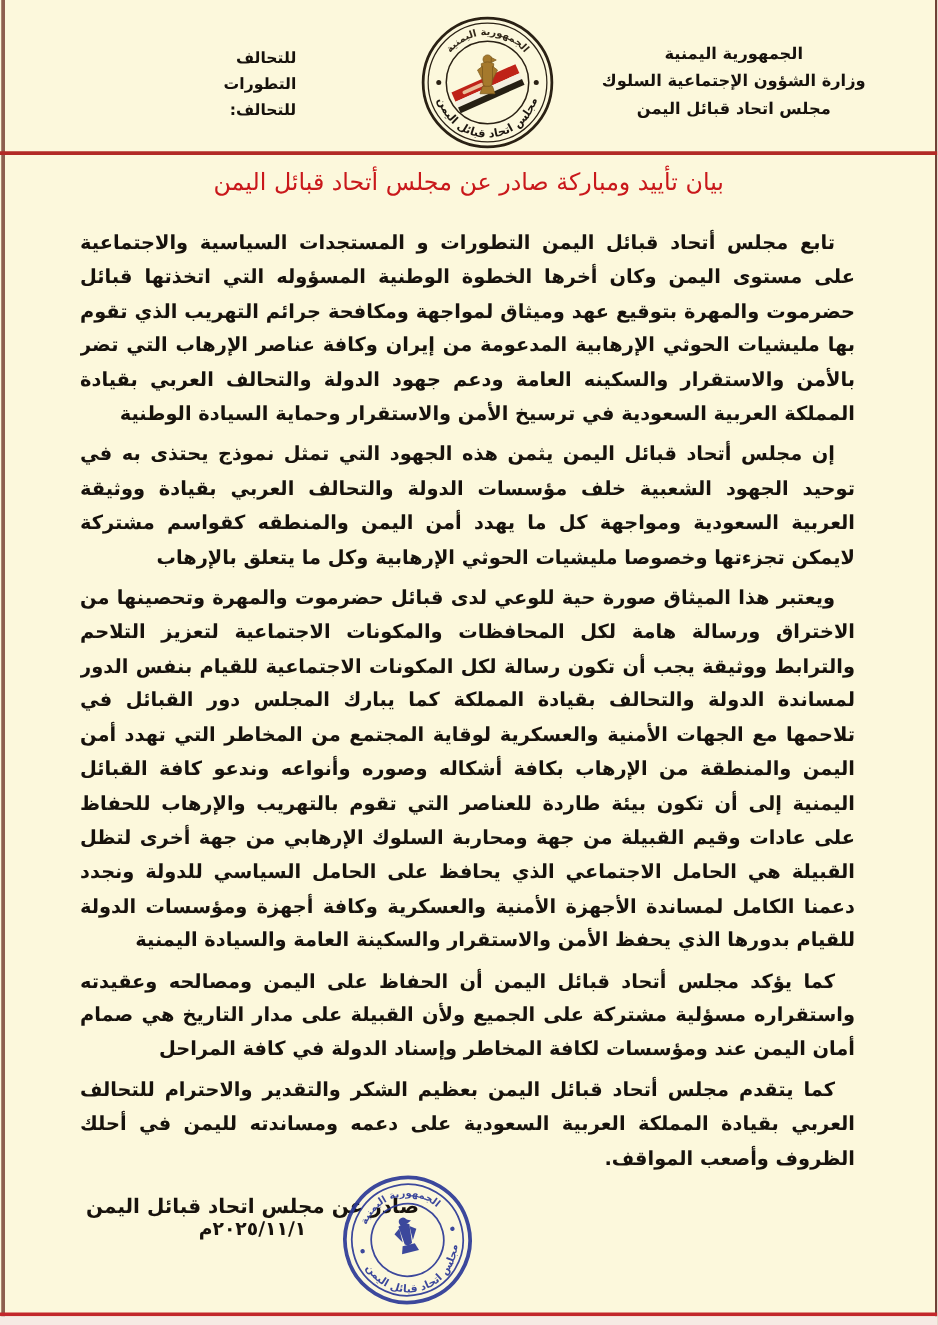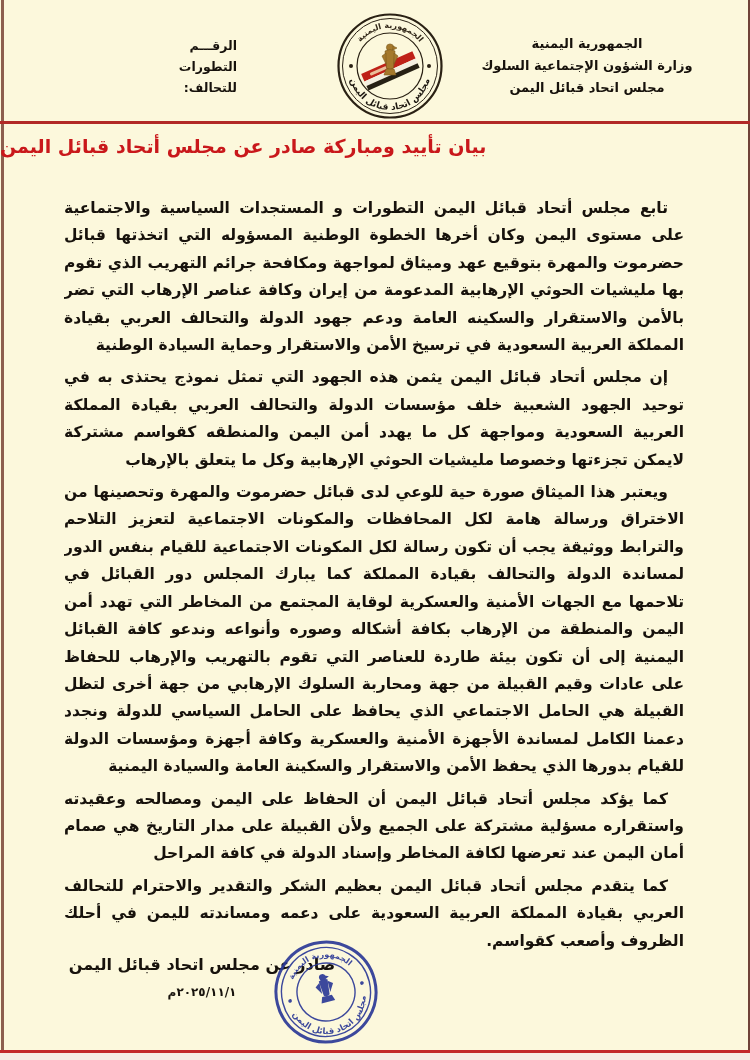--- a/index.html
+++ b/index.html
@@ -23,64 +23,63 @@
     direction:rtl;text-align:center;font-weight:bold;font-size:13px;line-height:22px;
   }
   .fields-block{
     position:absolute;top:35px;left:142px;width:95px;
     direction:rtl;text-align:right;font-weight:bold;font-size:12.5px;line-height:21px;
   }
   .emblem-wrap{position:absolute;left:336px;top:12px;width:108px;height:108px;}
 
   .doc-title{
     position:absolute;top:135px;left:0;right:0;
-    direction:rtl;text-align:left;
-    color:#c9181b;font-weight:bold;font-size:19px;
+    direction:rtl;text-align:center;
+    color:#c9181b;font-weight:normal;font-size:19px;
   }
 
   
   .body-text{
     position:absolute;top:181px;left:64px;right:66px;height:762px;overflow:hidden;
     direction:rtl;
-    margin-top:14px;
   }
   .body-text p{
     margin:0 0 5px 0;
     text-align:justify;text-align-last:right;
     font-weight:bold;font-size:15.5px;line-height:27.4px;
     text-indent:16px;
     color:#17120c;
   }
 
   
   .issued-block{
     position:absolute;top:955px;left:52px;width:300px;
     direction:rtl;text-align:center;font-weight:bold;
   }
   .issued-line{font-size:16px;}
-  .issued-date{font-size:12px;margin-top:11px;}
+  .issued-date{font-size:15px;}
 
   .stamp-wrap{position:absolute;left:272px;top:938px;width:108px;height:108px;opacity:.92;}
 </style>
 </head>
 <body>
 
 <div class="page">
 
   <div class="edge edge-left"></div>
   <div class="edge edge-right"></div>
 
   <div class="org-block">
     <div>الجمهورية اليمنية</div>
     <div>وزارة الشؤون الإجتماعية السلوك</div>
     <div>مجلس اتحاد قبائل اليمن</div>
   </div>
 
   <div class="fields-block">
-    <div>الرقـــم</div>
+    <div>للتحالف</div>
     <div>التطورات</div>
     <div>للتحالف:</div>
   </div>
 
   <div class="emblem-wrap">
     <svg viewBox="0 0 108 108" width="108" height="108">
       <circle cx="54" cy="54" r="51.5" fill="none" stroke="#2a2114" stroke-width="2.2"></circle>
       <circle cx="54" cy="54" r="47.5" fill="none" stroke="#2a2114" stroke-width="1"></circle>
       <circle cx="54" cy="54" r="33" fill="none" stroke="#2a2114" stroke-width="1.2"></circle>
       <circle cx="15" cy="54" r="2" fill="#2a2114"></circle>
@@ -111,24 +110,24 @@
       </text>
     </svg>
   </div>
 
   <div class="rule rule-top"></div>
 
   <div class="doc-title">بيان تأييد ومباركة صادر عن مجلس أتحاد قبائل اليمن</div>
 
   <div class="body-text">
     <p>تابع مجلس أتحاد قبائل اليمن التطورات و المستجدات السياسية والاجتماعية على مستوى اليمن وكان أخرها الخطوة الوطنية المسؤوله التي اتخذتها قبائل حضرموت والمهرة بتوقيع عهد وميثاق لمواجهة ومكافحة جرائم التهريب الذي تقوم بها مليشيات الحوثي الإرهابية المدعومة من إيران وكافة عناصر الإرهاب التي تضر بالأمن والاستقرار والسكينه العامة ودعم جهود الدولة والتحالف العربي بقيادة المملكة العربية السعودية في ترسيخ الأمن والاستقرار وحماية السيادة الوطنية</p>
-    <p>إن مجلس أتحاد قبائل اليمن يثمن هذه الجهود التي تمثل نموذج يحتذى به في توحيد الجهود الشعبية خلف مؤسسات الدولة والتحالف العربي بقيادة المملكة العربية السعودية ومواجهة كل ما يهدد أمن اليمن والمنطقه كقواسم مشتركة لايمكن تجزءتها وخصوصا مليشيات الحوثي الإرهابية وكل ما يتعلق بالإرهاب</p>
+    <p>إن مجلس أتحاد قبائل اليمن يثمن هذه الجهود التي تمثل نموذج يحتذى به في توحيد الجهود الشعبية خلف مؤسسات الدولة والتحالف العربي بقيادة ووثيقة العربية السعودية ومواجهة كل ما يهدد أمن اليمن والمنطقه كقواسم مشتركة لايمكن تجزءتها وخصوصا مليشيات الحوثي الإرهابية وكل ما يتعلق بالإرهاب</p>
     <p>ويعتبر هذا الميثاق صورة حية للوعي لدى قبائل حضرموت والمهرة وتحصينها من الاختراق ورسالة هامة لكل المحافظات والمكونات الاجتماعية لتعزيز التلاحم والترابط ووثيقة يجب أن تكون رسالة لكل المكونات الاجتماعية للقيام بنفس الدور لمساندة الدولة والتحالف بقيادة المملكة كما يبارك المجلس دور القبائل في تلاحمها مع الجهات الأمنية والعسكرية لوقاية المجتمع من المخاطر التي تهدد أمن اليمن والمنطقة من الإرهاب بكافة أشكاله وصوره وأنواعه وندعو كافة القبائل اليمنية إلى أن تكون بيئة طاردة للعناصر التي تقوم بالتهريب والإرهاب للحفاظ على عادات وقيم القبيلة من جهة ومحاربة السلوك الإرهابي من جهة أخرى لتظل القبيلة هي الحامل الاجتماعي الذي يحافظ على الحامل السياسي للدولة ونجدد دعمنا الكامل لمساندة الأجهزة الأمنية والعسكرية وكافة أجهزة ومؤسسات الدولة للقيام بدورها الذي يحفظ الأمن والاستقرار والسكينة العامة والسيادة اليمنية</p>
-    <p>كما يؤكد مجلس أتحاد قبائل اليمن أن الحفاظ على اليمن ومصالحه وعقيدته واستقراره مسؤلية مشتركة على الجميع ولأن القبيلة على مدار التاريخ هي صمام أمان اليمن عند تعرضها لكافة المخاطر وإسناد الدولة في كافة المراحل</p>
-    <p>كما يتقدم مجلس أتحاد قبائل اليمن بعظيم الشكر والتقدير والاحترام للتحالف العربي بقيادة المملكة العربية السعودية على دعمه ومساندته لليمن في أحلك الظروف وأصعب كقواسم.</p>
+    <p>كما يؤكد مجلس أتحاد قبائل اليمن أن الحفاظ على اليمن ومصالحه وعقيدته واستقراره مسؤلية مشتركة على الجميع ولأن القبيلة على مدار التاريخ هي صمام أمان اليمن عند ومؤسسات لكافة المخاطر وإسناد الدولة في كافة المراحل</p>
+    <p>كما يتقدم مجلس أتحاد قبائل اليمن بعظيم الشكر والتقدير والاحترام للتحالف العربي بقيادة المملكة العربية السعودية على دعمه ومساندته لليمن في أحلك الظروف وأصعب المواقف.</p>
   </div>
 
   <div class="issued-block">
     <div class="issued-line">صادر عن مجلس اتحاد قبائل اليمن</div>
     <div class="issued-date">٢٠٢٥/١١/١م</div>
   </div>
 
   <div class="stamp-wrap">
     <svg viewBox="0 0 108 108" width="108" height="108">
       <g transform="rotate(-14 54 54)">

